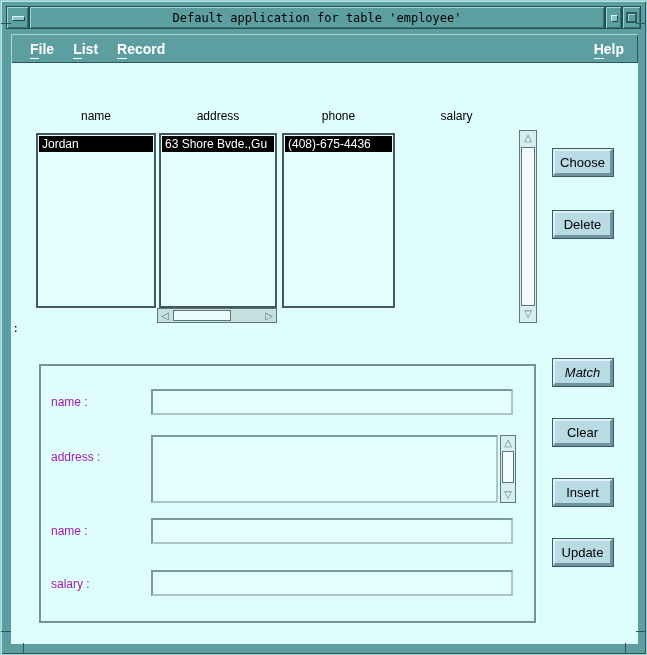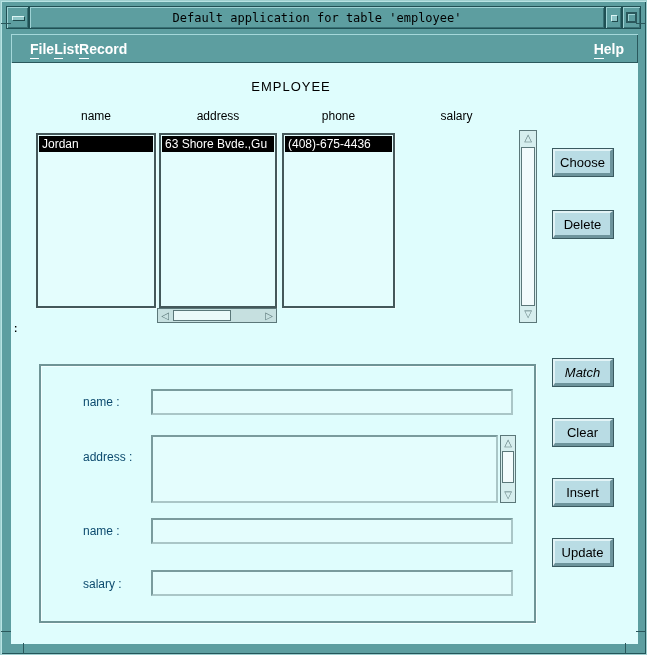--- a/index.html
+++ b/index.html
@@ -24,21 +24,21 @@
   }
   .tb-min{width:17px;}
   .tb-max{width:19px;}
   .icon-dash{width:12px;height:4px;background:#8fc6c8;box-shadow:inset 1px 1px 0 #dcf4f4,1px 1px 0 #1f4a4c;}
   .icon-dot{width:6px;height:6px;background:#8fc6c8;box-shadow:inset 1px 1px 0 #dcf4f4,1px 1px 0 #1f4a4c;}
   .icon-sq{width:11px;height:11px;border:2px solid #2a585c;box-shadow:inset 1px 1px 0 #9ed2d4;}
   
   .menubar{
     position:absolute;left:10px;top:33px;width:627px;height:29px;background:#5d9ea0;
     box-shadow:inset 1px 1px 0 #a5d8da, inset -1px -1px 0 #2a585c;
-    display:flex;align-items:center;padding:0 14px 0 19px;
+    display:flex;align-items:center;gap:19px;padding:0 14px 0 19px;
   }
   .menu-item{color:#fff;font-size:14px;font-weight:bold;cursor:default;white-space:nowrap;}
   .menu-item .mn{border-bottom:1px solid #fff;padding-bottom:1px;}
   .menu-spacer{flex:1;}
   
   .content{position:absolute;left:10px;top:62px;width:627px;height:581px;background:#dffdfd;}
   .employee-title{position:absolute;left:20px;top:16px;width:520px;text-align:center;
     font-size:13px;letter-spacing:1px;color:#000;}
   .col-header{position:absolute;top:46px;text-align:center;font-size:12px;color:#000;}
   .list-box{
@@ -69,21 +69,21 @@
     border-right:3px solid #6d949c;border-bottom:3px solid #6d949c;
     box-shadow:0 0 0 1px #3a5a60;
     font-size:13px;color:#000;display:flex;align-items:center;justify-content:center;
     padding:0;cursor:default;
   }
   
   .form-frame{
     position:absolute;left:28px;top:301px;width:497px;height:259px;
     border:2px solid #6f9496;box-shadow:inset 1px 1px 0 #f2ffff,1px 1px 0 #f2ffff;
   }
-  .f-label{position:absolute;left:10px;font-size:12px;color:#0c4a6e;margin-left:32px;}
+  .f-label{position:absolute;left:10px;font-size:12px;color:#a21caf;}
   .f-input{
     position:absolute;left:110px;width:362px;height:26px;background:#e4fdfd;
     border-top:2px solid #7a9b9d;border-left:2px solid #7a9b9d;
     border-bottom:2px solid #aac6c7;border-right:2px solid #aac6c7;
     font-size:12px;color:#000;padding:0 4px;outline:none;
   }
   .f-textarea{
     position:absolute;left:110px;top:69px;width:347px;height:68px;background:#e4fdfd;
     border-top:2px solid #7a9b9d;border-left:2px solid #7a9b9d;
     border-bottom:2px solid #aac6c7;border-right:2px solid #aac6c7;
@@ -116,21 +116,20 @@
   <div class="menubar">
     <div class="menu-item"><span class="mn">F</span><span>ile</span></div>
     <div class="menu-item"><span class="mn">L</span><span>ist</span></div>
     <div class="menu-item"><span class="mn">R</span><span>ecord</span></div>
     <div class="menu-spacer"></div>
     <div class="menu-item"><span class="mn">H</span><span>elp</span></div>
   </div>
 
   <div class="content">
 
-    <div class="employee-title">EMPLOYEE</div>
 
     <div class="col-header" style="left:25px;width:120px;">name</div>
     <div class="col-header" style="left:148px;width:118px;">address</div>
     <div class="col-header" style="left:271px;width:113px;">phone</div>
     <div class="col-header" style="left:386px;width:119px;">salary</div>
 
     <div class="list-box" style="left:25px;width:120px;">
       <div class="list-row-selected">Jordan</div>
     </div>
     <div class="list-box" style="left:148px;width:118px;">

